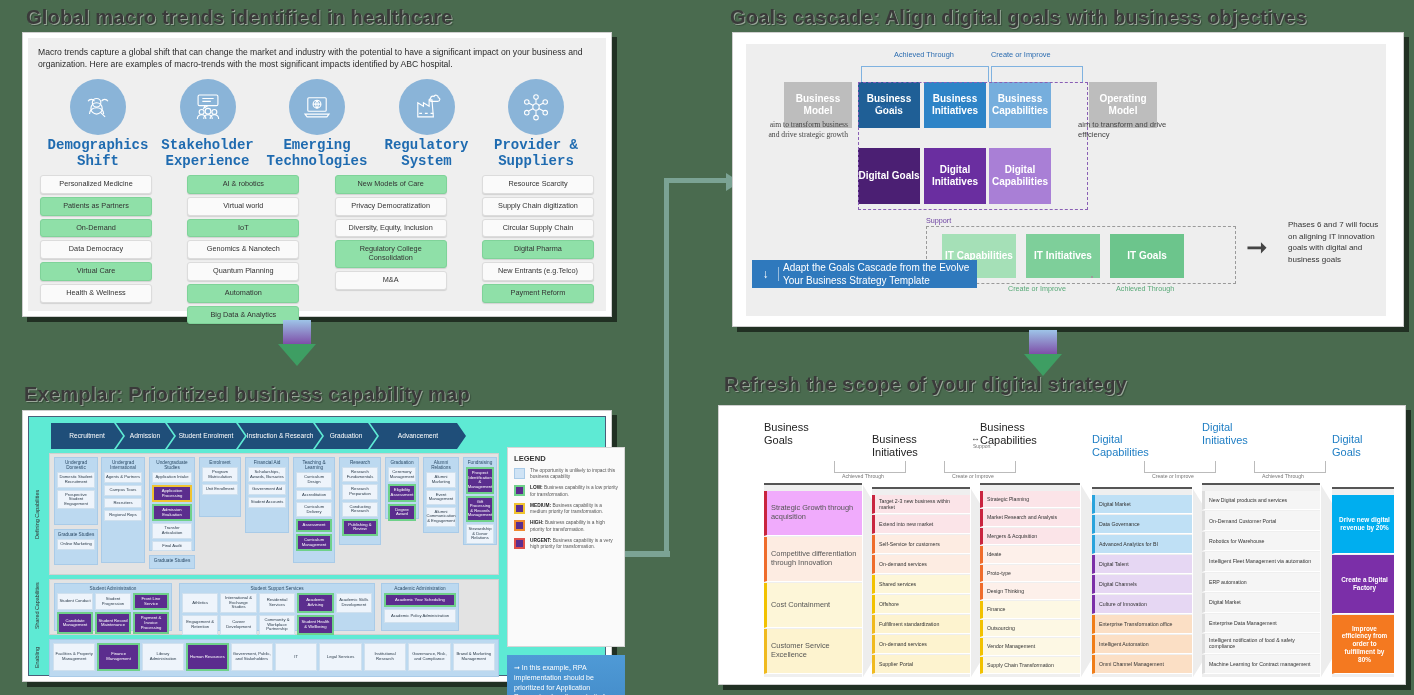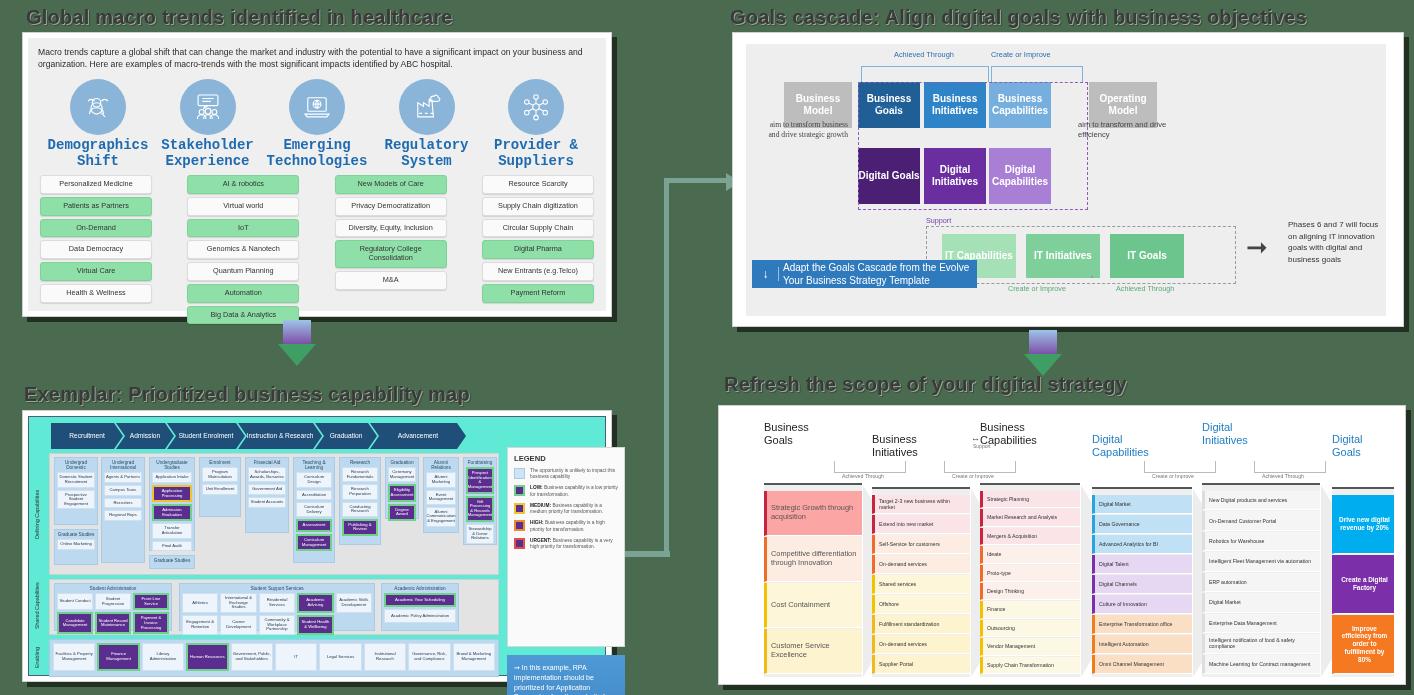--- a/index.html
+++ b/index.html
@@ -503,21 +503,21 @@
 
 <div class="panel-title" style="left:724px; top:373px;">Refresh the scope of your digital strategy</div>
 <div class="card" id="p4">
   <div class="body">
     <div id="p4-cols">
         <div class="sc-col" style="left: 40px; top: 10px; width: 98px;">
           <div class="sc-h">Business<br>Goals</div>
         </div>
         <div class="sc-rule" style="left: 40px; top: 72px; width: 98px;"></div>
         <div class="sc-lane" style="left: 40px; top: 74px; width: 98px; height: 192px;"></div>
-        <div class="sc-item" style="left: 40px; top: 80px; width: 98px; height: 45px; background: #fca5a5; border-left: 3px solid rgb(201, 36, 63); font-size: 7.4px; color: rgb(85, 85, 85);">Strategic Growth through acquisition</div>
+        <div class="sc-item" style="left: 40px; top: 80px; width: 98px; height: 45px; background: #f0abfc; border-left: 3px solid rgb(201, 36, 63); font-size: 7.4px; color: rgb(85, 85, 85);">Strategic Growth through acquisition</div>
         <div class="sc-item" style="left: 40px; top: 126px; width: 98px; height: 45px; background: rgb(253, 236, 226); border-left: 3px solid rgb(239, 108, 43); font-size: 7.4px; color: rgb(85, 85, 85);">Competitive differentiation through Innovation</div>
         <div class="sc-item" style="left: 40px; top: 172px; width: 98px; height: 45px; background: rgb(253, 246, 216); border-left: 3px solid rgb(242, 194, 0); font-size: 7.4px; color: rgb(85, 85, 85);">Cost Containment</div>
         <div class="sc-item" style="left: 40px; top: 218px; width: 98px; height: 45px; background: rgb(253, 243, 207); border-left: 3px solid rgb(240, 186, 30); font-size: 7.4px; color: rgb(85, 85, 85);">Customer Service Excellence</div>
         <div class="wave" style="left: 139px; top: 74px; height: 192px;"></div>
         <div class="sc-col" style="left: 148px; top: 22px; width: 98px;">
           <div class="sc-h">Business<br>Initiatives</div>
         </div>
         <div class="sc-rule" style="left: 148px; top: 76px; width: 98px;"></div>
         <div class="sc-lane" style="left: 148px; top: 78px; width: 98px; height: 188px;"></div>
         <div class="sc-item" style="left: 148px; top: 84px; width: 98px; height: 19px; background: rgb(251, 228, 232); border-left: 3px solid rgb(201, 36, 63);">Target 2-3 new business within market</div>

